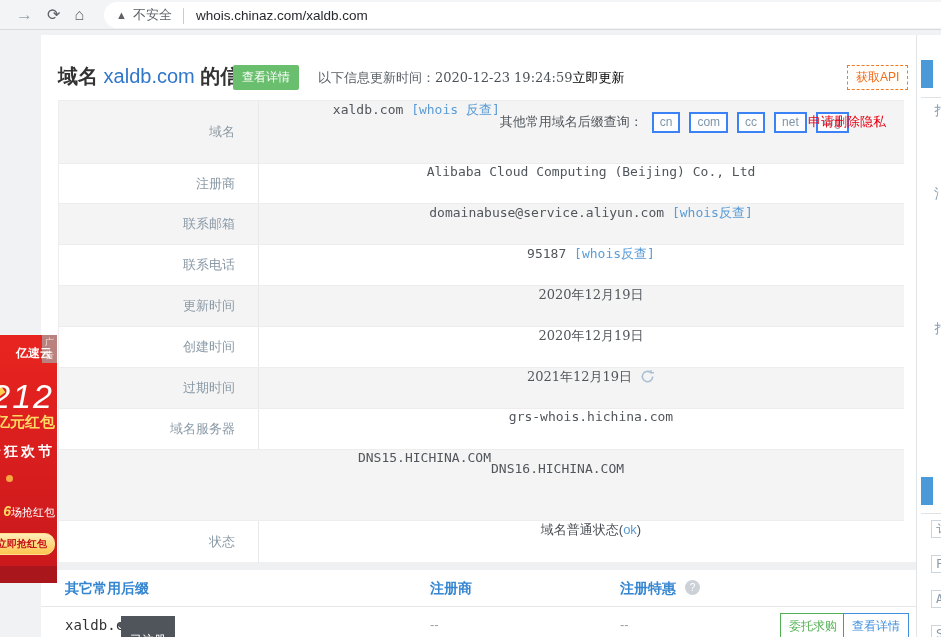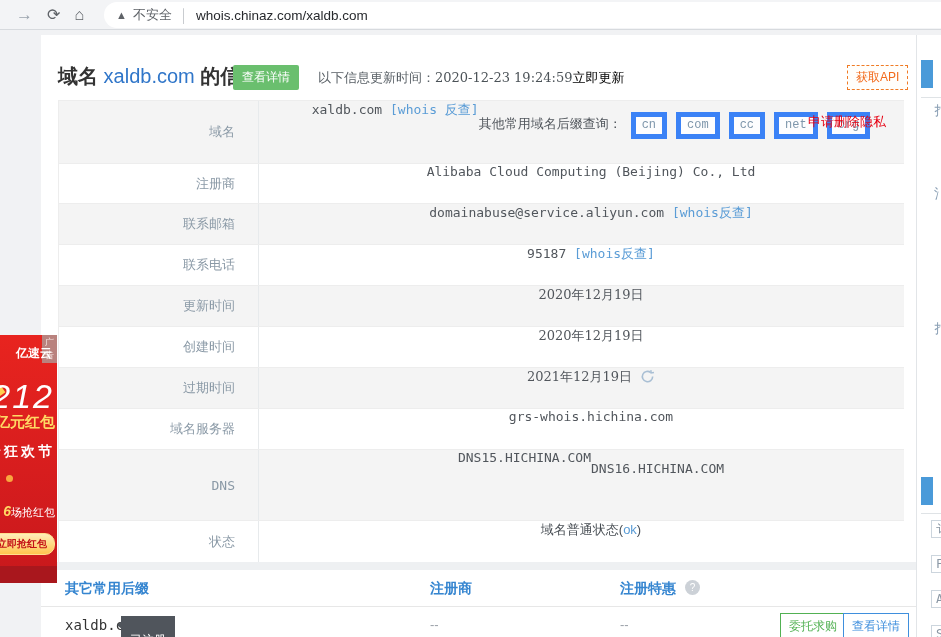--- a/index.html
+++ b/index.html
@@ -37,22 +37,22 @@
   
   .wtable { position:absolute; left:17px; top:65px; width:846px; border-left:1px solid #ededed;
             border-top:1px solid #ededed; }
   .wrow { display:flex; border-bottom:1px solid #ededed; background:#fff; position:relative; }
   .wrow.alt { background:#f4f4f4; }
   .wlabel { width:200px; min-width:200px; display:flex; align-items:center; justify-content:flex-end;
             padding-right:23px; color:#8a99a6; font-size:13px; border-right:1px solid #e7eaec; }
   .wval { flex:1; display:flex; flex-direction:row; justify-content:center; padding-left:19px;
           color:#51565c; font-size:13px; }
   .wlink { color:#5a9cd6; text-decoration:none; cursor:pointer; }
-  .sfx-box { display:inline-block; border:5px solid #3b82f6; color:#7e96ab; background:#fdfdfe;
-             font-family:Liberation Mono, monospace; font-size:12px; padding:0 6px; margin-left:9px;
+  .sfx-box { display:inline-block; border:2px solid #3b82f6; color:#7e96ab; background:#fdfdfe;
+             font-family:Liberation Sans, sans-serif; font-size:12px; padding:0 6px; margin-left:9px;
              line-height:17px; cursor:pointer; }
   .privacy-link { position:absolute; right:18px; top:12px; color:#e60012; font-size:13px; cursor:pointer; }
   .refresh-ico { margin-left:8px; cursor:pointer; vertical-align:-3px; }
   .line-gap { margin-top:11px; }
 
   .gap-band { position:absolute; left:0; top:527px; width:875px; height:8px; background:#eef0f2; }
 
   
   .foot { position:absolute; left:0; top:535px; width:875px; height:67px; background:#fff; }
   .foot-head { position:relative; height:37px; border-bottom:1px solid #e7e7e7; }
@@ -191,21 +191,20 @@
     </div>
 
     <div class="wrow" style="height:41px">
       <div class="wlabel">域名服务器</div>
       <div class="wval mono">
           <span>grs-whois.hichina.com</span>
         </div>
     </div>
 
     <div class="wrow alt" style="height:71px">
-      <div class="wlabel mono">DNS</div>
       <div class="wval mono">
         <div><span>DNS15.HICHINA.COM</span></div>
         <div class="line-gap"><span>DNS16.HICHINA.COM</span></div>
       </div>
     </div>
 
     <div class="wrow" style="height:42px">
       <div class="wlabel">状态</div>
       <div class="wval">
           <div style="color:#474d53"><span>域名普通状态(</span><a class="wlink">ok</a><span>)</span></div>

